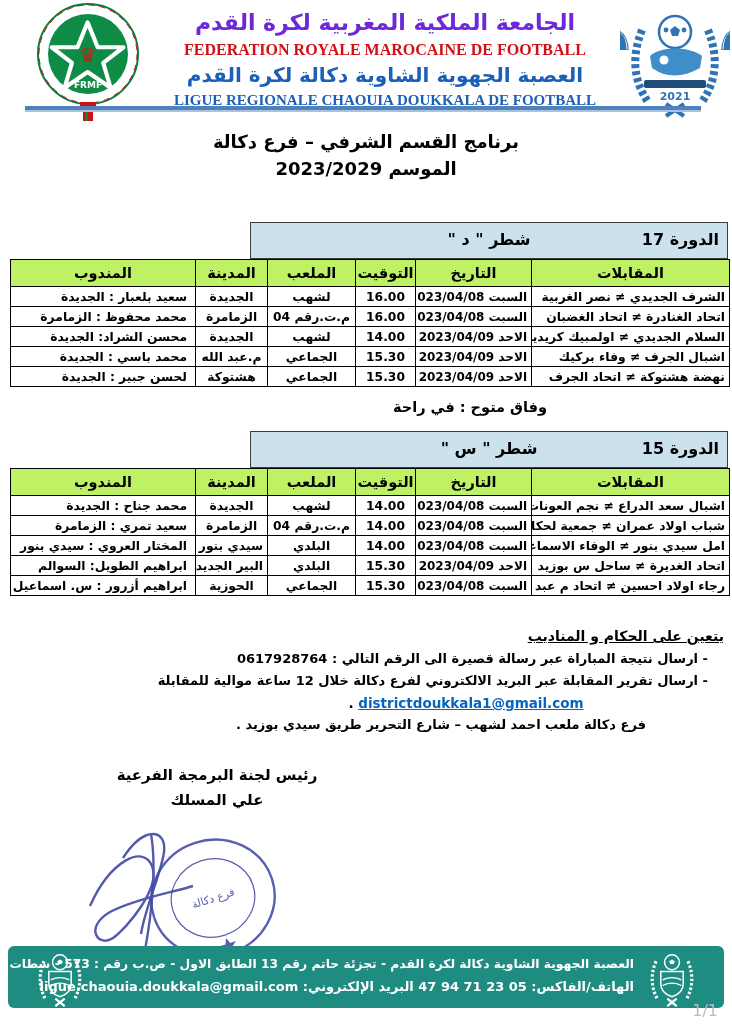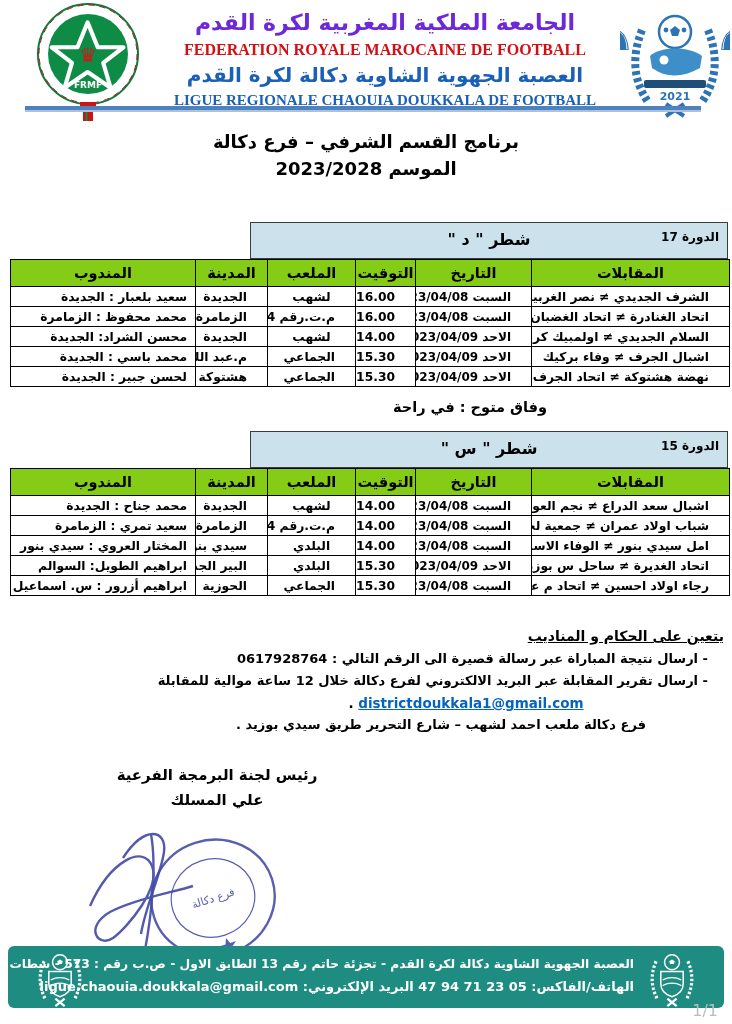--- a/index.html
+++ b/index.html
@@ -17,33 +17,33 @@
   .h-fr2{font-size:15px; font-weight:bold; color:#1a5fb8; line-height:22px; font-family:"Liberation Serif","DejaVu Serif",serif;}
   .header-rule{position:absolute; top:106px; left:25px; width:676px; height:4px; background:#4f81bd; border-bottom:2px solid #a8c2e0;}
   
   .doc-title{position:absolute; top:128px; left:0; width:100%; text-align:center; font-weight:bold; font-size:18px; line-height:27px;}
   
   .round-banner{
     position:absolute; left:250px; width:478px; height:37px; background:#cbe2ed;
     border:1px solid #3c3c3c; box-sizing:border-box;
   }
   .banner-1{top:222px;} .banner-2{top:431px;}
-  .round-label{position:absolute; right:8px; top:7px; font-size:12px; font-weight:bold;}
+  .round-label{position:absolute; right:8px; top:7px; font-size:16px; font-weight:bold;}
   .group-label{position:absolute; left:0; right:0; top:7px; text-align:center; font-size:16px; font-weight:bold;}
   .match-table{
     position:absolute; left:10px; width:720px; border-collapse:collapse; table-layout:fixed;
     direction:rtl; background:#fff;
   }
   .table-1{top:259px;} .table-2{top:468px;}
   .match-table th{
-    border:1px solid #000; background:#84cc16; height:26px; font-size:14.5px; font-weight:bold; text-align:center; padding:0;
+    border:1px solid #000; background:#bef264; height:26px; font-size:14.5px; font-weight:bold; text-align:center; padding:0;
   }
   .match-table td{
     border:1px solid #000; height:20px; font-size:12.3px; font-weight:bold;
-    padding:0 20px; overflow:hidden; white-space:nowrap; box-sizing:border-box;
+    padding:0 4px; overflow:hidden; white-space:nowrap; box-sizing:border-box;
   }
   .match-table col.w0{width:198px;} .match-table col.w1{width:116px;} .match-table col.w2{width:60px;}
   .match-table col.w3{width:88px;} .match-table col.w4{width:72px;}
   .match-table td.c0{text-align:right;}
   .match-table td.c1{text-align:center; font-size:12px;}
   .match-table td.c2{text-align:center;}
   .match-table td.c3{text-align:center;}
   .match-table td.c4{text-align:center;margin-left:31px;}
   .match-table td.c5{text-align:right; padding-right:8px;}
   
@@ -114,21 +114,21 @@
       <circle cx="44" cy="56" r="4.5" fill="#ffffff"></circle>
       <rect x="24" y="76" width="62" height="8" rx="2" fill="#1f4e79"></rect>
       <text x="55" y="96" text-anchor="middle" font-size="11" font-weight="bold" fill="#2e74b5" font-family="DejaVu Sans">2021</text>
     </svg>
   </div>
 
   <div class="header-rule"></div>
 
   <div class="doc-title">
     <div>برنامج القسم الشرفي – فرع دكالة</div>
-    <div>الموسم 2023/2028</div>
+    <div>الموسم 2023/2029</div>
   </div>
 
   <div class="round-banner banner-1">
     <span class="round-label">الدورة 17</span>
     <span class="group-label">شطر " د "</span>
   </div>
   <table class="match-table table-1">
     <colgroup>
         <col class="w0">
         <col class="w1">

